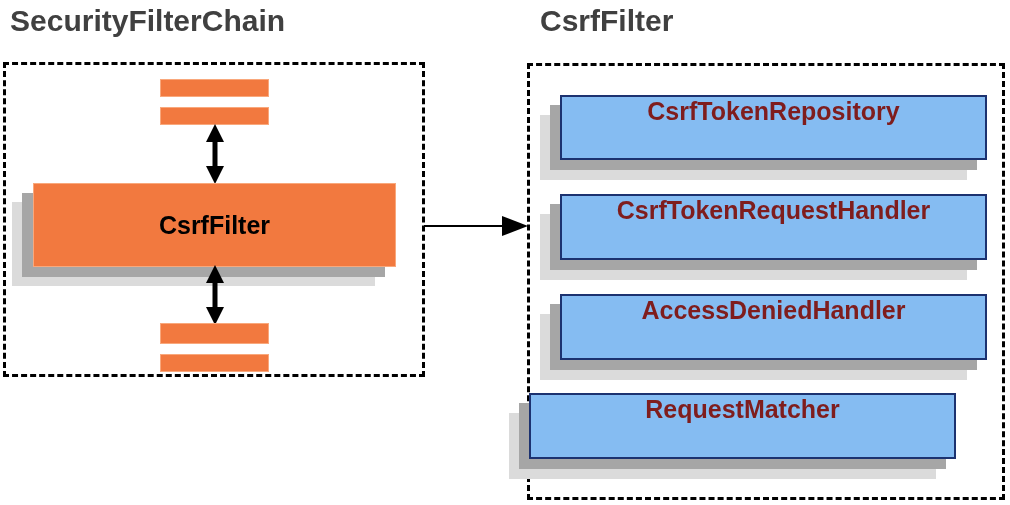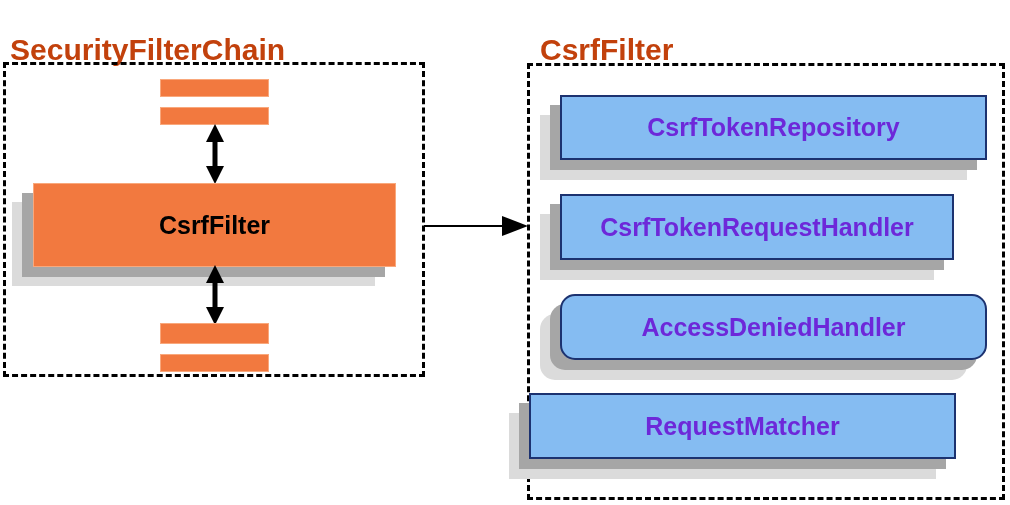--- a/index.html
+++ b/index.html
@@ -13,24 +13,23 @@
     width: 1010px;
     height: 505px;
     background: #ffffff;
     overflow: hidden;
   }
   .abs { position: absolute; }
 
   .diagram-title {
     font-size: 30px;
     font-weight: bold;
-    color: #c2410c;
+    color: #404040;
     letter-spacing: 0px;
     white-space: nowrap;
-    margin-top: 29px;
   }
 
   .dashed-container {
     border: 3px dashed #000000;
     box-sizing: border-box;
     background: transparent;
   }
 
   .orange-bar {
     background: #f2793f;
@@ -50,25 +49,24 @@
     font-weight: bold;
     color: #000000;
   }
 
   .blue-box {
     background: #85bcf2;
     border: 2px solid #1c3270;
     box-sizing: border-box;
     box-shadow: -10px 10px 0 #a6a6a6, -20px 20px 0 #dbdbdb;
     display: flex;
-    align-items: center;
     justify-content: center;
     font-size: 25px;
     font-weight: bold;
-    color: #6d28d9;
+    color: #7f1d1d;
   }
 
   svg { display: block; }
 </style>
 </head>
 <body>
 
 <div class="canvas">
 
   <div class="abs diagram-title" style="left:10px; top:4px;">SecurityFilterChain</div>
@@ -103,25 +101,25 @@
   </svg>
 
   <div class="abs diagram-title" style="left:540px; top:4px;">CsrfFilter</div>
 
   <div class="abs dashed-container" style="left:527px; top:63px; width:478px; height:437px;"></div>
 
   <div class="abs blue-box" style="left:560px; top:95px; width:427px; height:65px;">
     <span>CsrfTokenRepository</span>
   </div>
 
-  <div class="abs blue-box" style="left:560px; top:194px; width:394px; height:66px;">
+  <div class="abs blue-box" style="left:560px; top:194px; width:427px; height:66px;">
     <span>CsrfTokenRequestHandler</span>
   </div>
 
-  <div class="abs blue-box" style="left:560px; top:294px; width:427px; height:66px;border-radius:15px;">
+  <div class="abs blue-box" style="left:560px; top:294px; width:427px; height:66px;">
     <span>AccessDeniedHandler</span>
   </div>
 
   <div class="abs blue-box" style="left:529px; top:393px; width:427px; height:66px;">
     <span>RequestMatcher</span>
   </div>
 
 </div>
 
 </body></html>

